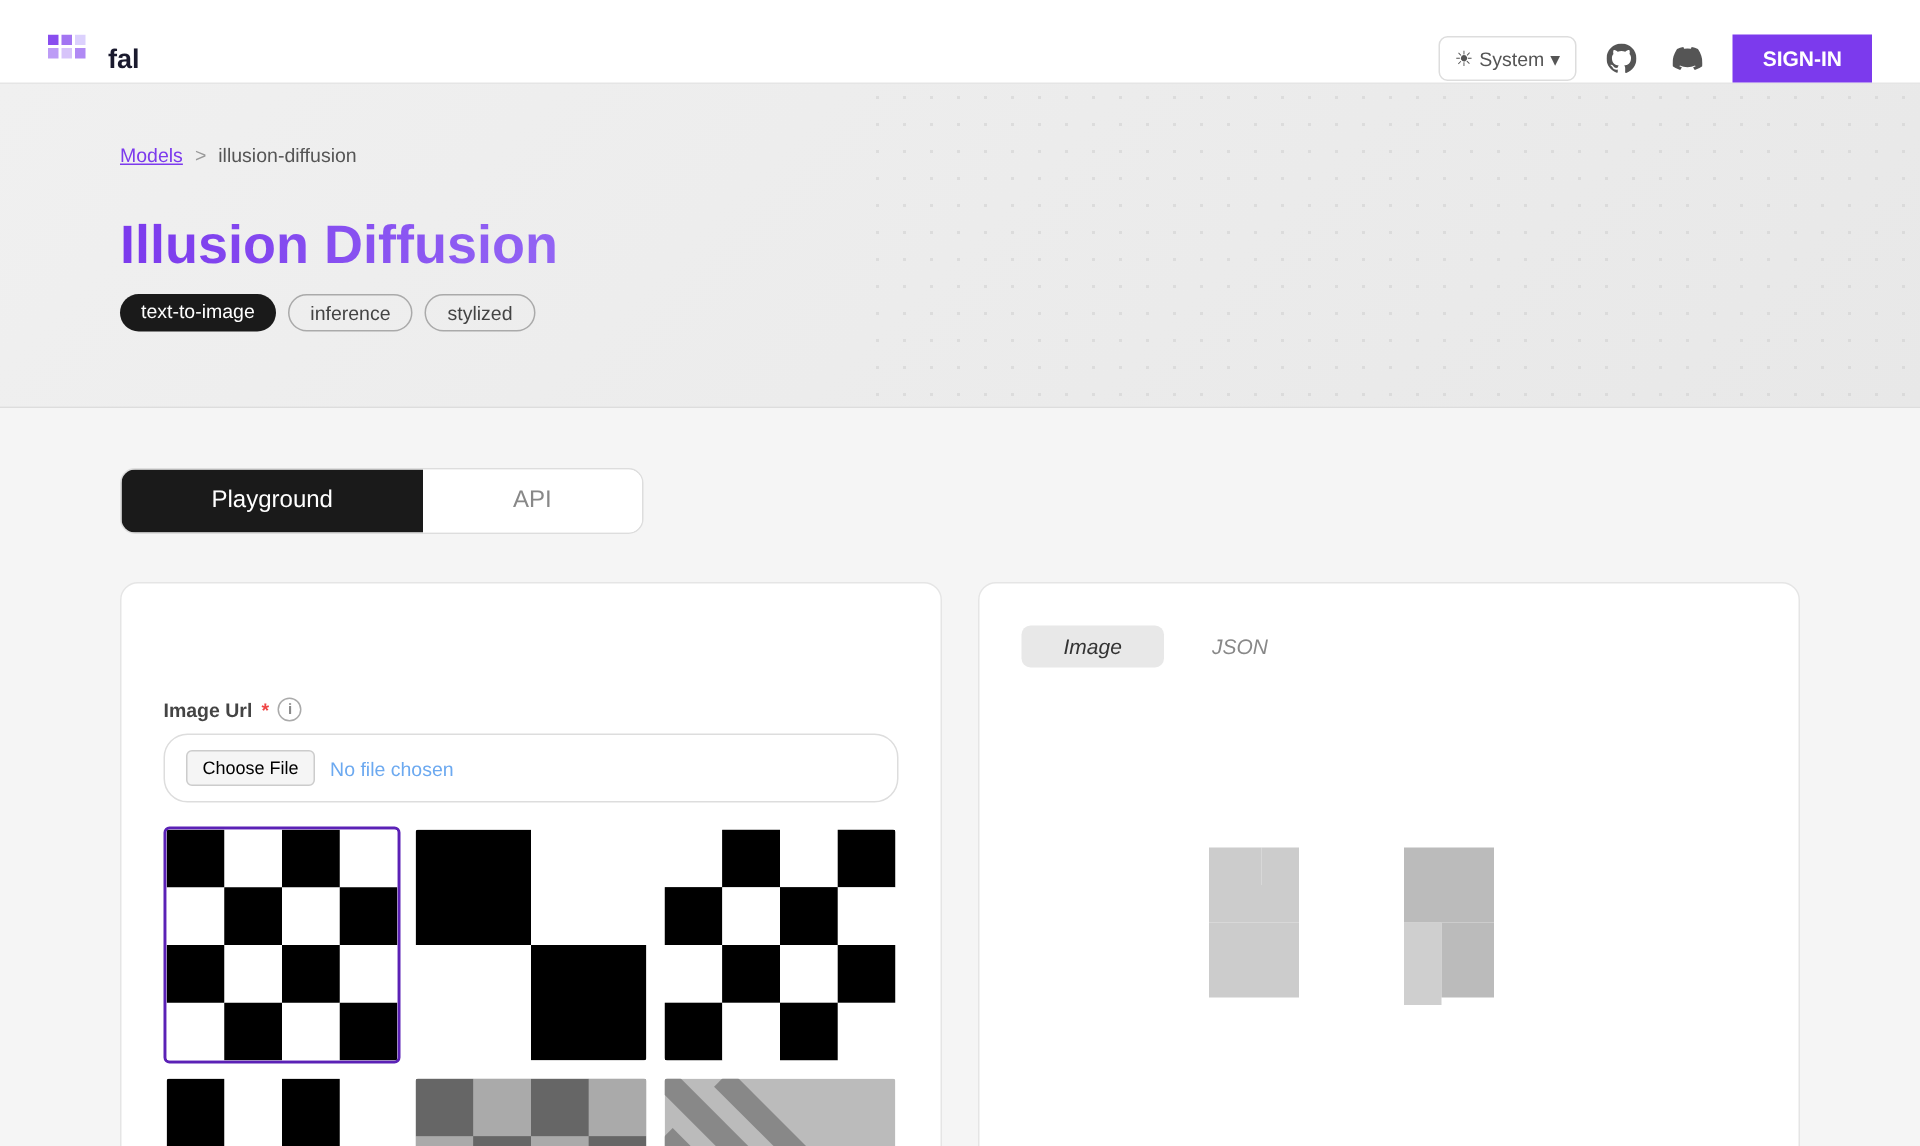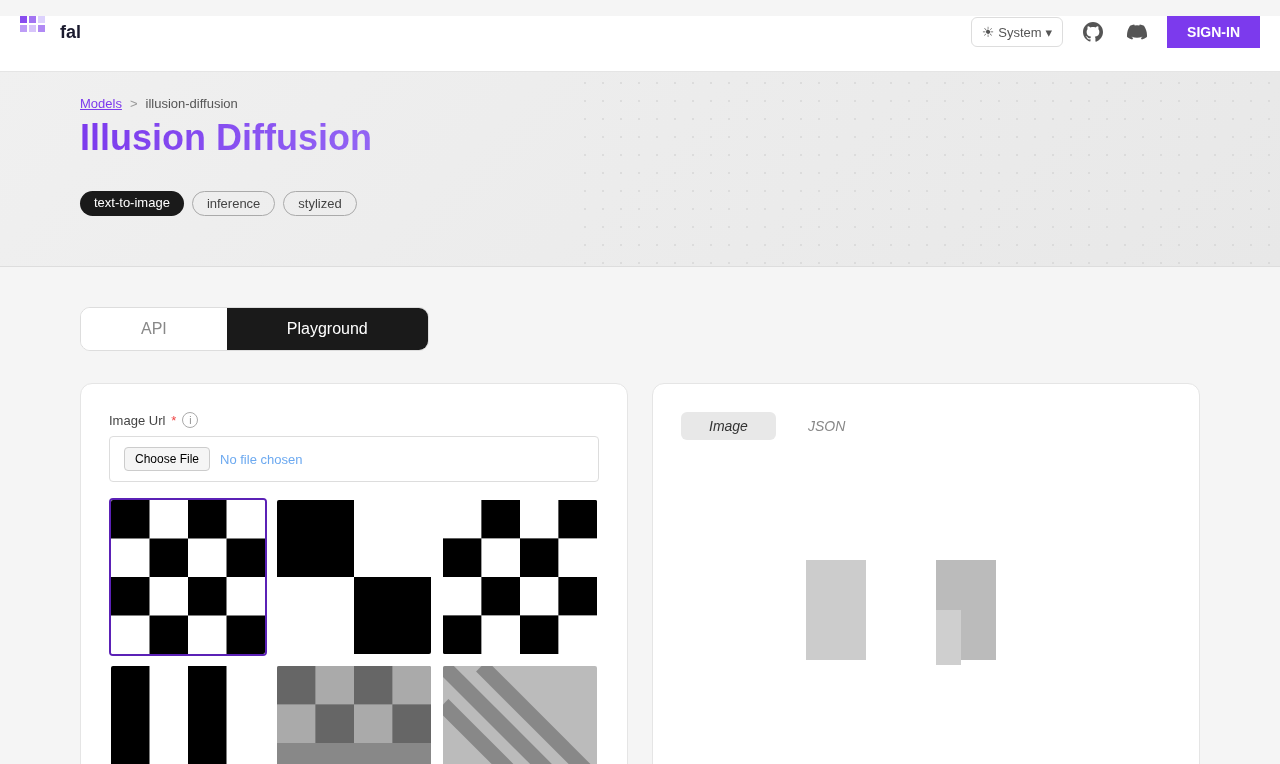--- a/index.html
+++ b/index.html
@@ -4,25 +4,25 @@
   <style>
     * { box-sizing: border-box; margin: 0; padding: 0; }
     body { font-family: -apple-system, BlinkMacSystemFont, 'Segoe UI', sans-serif; background: #f5f5f5; color: #333; }
 
     
     .header {
       background: #fff;
       border-bottom: 1px solid #e5e5e5;
       height: 56px;
       display: flex;
-      align-items: flex-start;
+      align-items: flex-end;
       justify-content: space-between;
-      padding: 0 20px;
+      padding: 0 32px;
       position: sticky;
-      top: 16px;
+      top: 0;
       z-index: 100;
     }
     .header-left { display: flex; align-items: center; gap: 8px; }
     .logo-text { font-size: 18px; font-weight: 700; color: #1a1a2e; }
     .header-right { display: flex; align-items: center; gap: 16px; }
     .theme-selector {
       display: flex; align-items: center; gap: 4px;
       border: 1px solid #ddd; border-radius: 6px;
       padding: 6px 10px; cursor: pointer; background: #fff;
       font-size: 13px; color: #555;
@@ -50,31 +50,31 @@
       content: '';
       position: absolute;
       right: 0; top: 0; bottom: 0; width: 55%;
       background-image:
         radial-gradient(circle, #ccc 1px, transparent 1px);
       background-size: 18px 18px;
       opacity: 0.5;
     }
     .breadcrumb {
       display: flex; align-items: center; gap: 8px;
-      margin-bottom: 6px; font-size: 13px; position: relative; z-index: 1;
+      margin-bottom: 31px; font-size: 13px; position: relative; z-index: 1;
     }
     .breadcrumb-link { color: #7c3aed; text-decoration: underline; cursor: pointer; }
     .breadcrumb-sep { color: #999; }
     .breadcrumb-current { color: #555; }
     .hero-title {
       font-size: 36px; font-weight: 700;
       background: linear-gradient(90deg, #7c3aed, #a78bfa, #4ade80);
       -webkit-background-clip: text; -webkit-text-fill-color: transparent;
       background-clip: text;
-      margin-bottom: 32px; position: relative; z-index: 1;
+      margin-bottom: 12px; position: relative; z-index: 1;
     }
     .tags { display: flex; gap: 8px; position: relative; z-index: 1; }
     .tag {
       padding: 4px 14px; border-radius: 20px;
       font-size: 13px; cursor: pointer;
     }
     .tag-filled { background: #1a1a1a; color: #fff; }
     .tag-outline { background: transparent; border: 1px solid #aaa; color: #444; }
 
     
@@ -103,32 +103,32 @@
     
     .generate-panel {
       flex: 1; background: #fff; border: 1px solid #e5e5e5;
       border-radius: 12px; padding: 28px; min-height: 500px;
     }
     .panel-title {
       font-size: 11px; font-weight: 600; letter-spacing: 1.5px;
       color: #7c3aed; margin-bottom: 24px;
     }
     .field-label {
-      font-size: 13px; font-weight: 400; color: #444;
-      margin-bottom: 8px; display: flex; align-items: center; gap: 6px;
+      font-size: 13px; font-weight: 700; color: #444;
+      margin-bottom: 8px; display: flex; align-items: center; gap: 6px; margin-top: 48px;
     }
     .required { color: #ef4444; }
     .info-icon {
       width: 16px; height: 16px; border-radius: 50%;
       border: 1px solid #aaa; display: inline-flex;
       align-items: center; justify-content: center;
       font-size: 10px; color: #888; cursor: pointer;
     }
     .file-input-row {
-      border: 1px solid #ddd; border-radius: 4px;
+      border: 1px solid #ddd; border-radius: 16px;
       padding: 10px 14px; display: flex; align-items: center;
       gap: 10px; margin-bottom: 16px; background: #fff;
     }
     .choose-file-btn {
       background: #f5f5f5; border: 1px solid #ccc;
       border-radius: 4px; padding: 4px 10px;
       font-size: 12px; cursor: pointer; white-space: nowrap;
     }
     .no-file-text { font-size: 13px; color: #6ca9f0; }
 
@@ -211,25 +211,25 @@
   <div class="tags">
     <span class="tag tag-filled">text-to-image</span>
     <span class="tag tag-outline">inference</span>
     <span class="tag tag-outline">stylized</span>
   </div>
 </section>
 
 <div class="main-content">
 
   <div class="tabs">
+    <div class="tab tab-active">
+      <span>Playground</span>
+    </div>
     <div class="tab tab-inactive">
       <span>API</span>
-    </div>
-    <div class="tab tab-active">
-      <span>Playground</span>
     </div>
   </div>
 
   <div class="panels">
 
     <div class="generate-panel">
 
       <div class="field-label">
         <span>Image Url</span>
         <span class="required">*</span>

